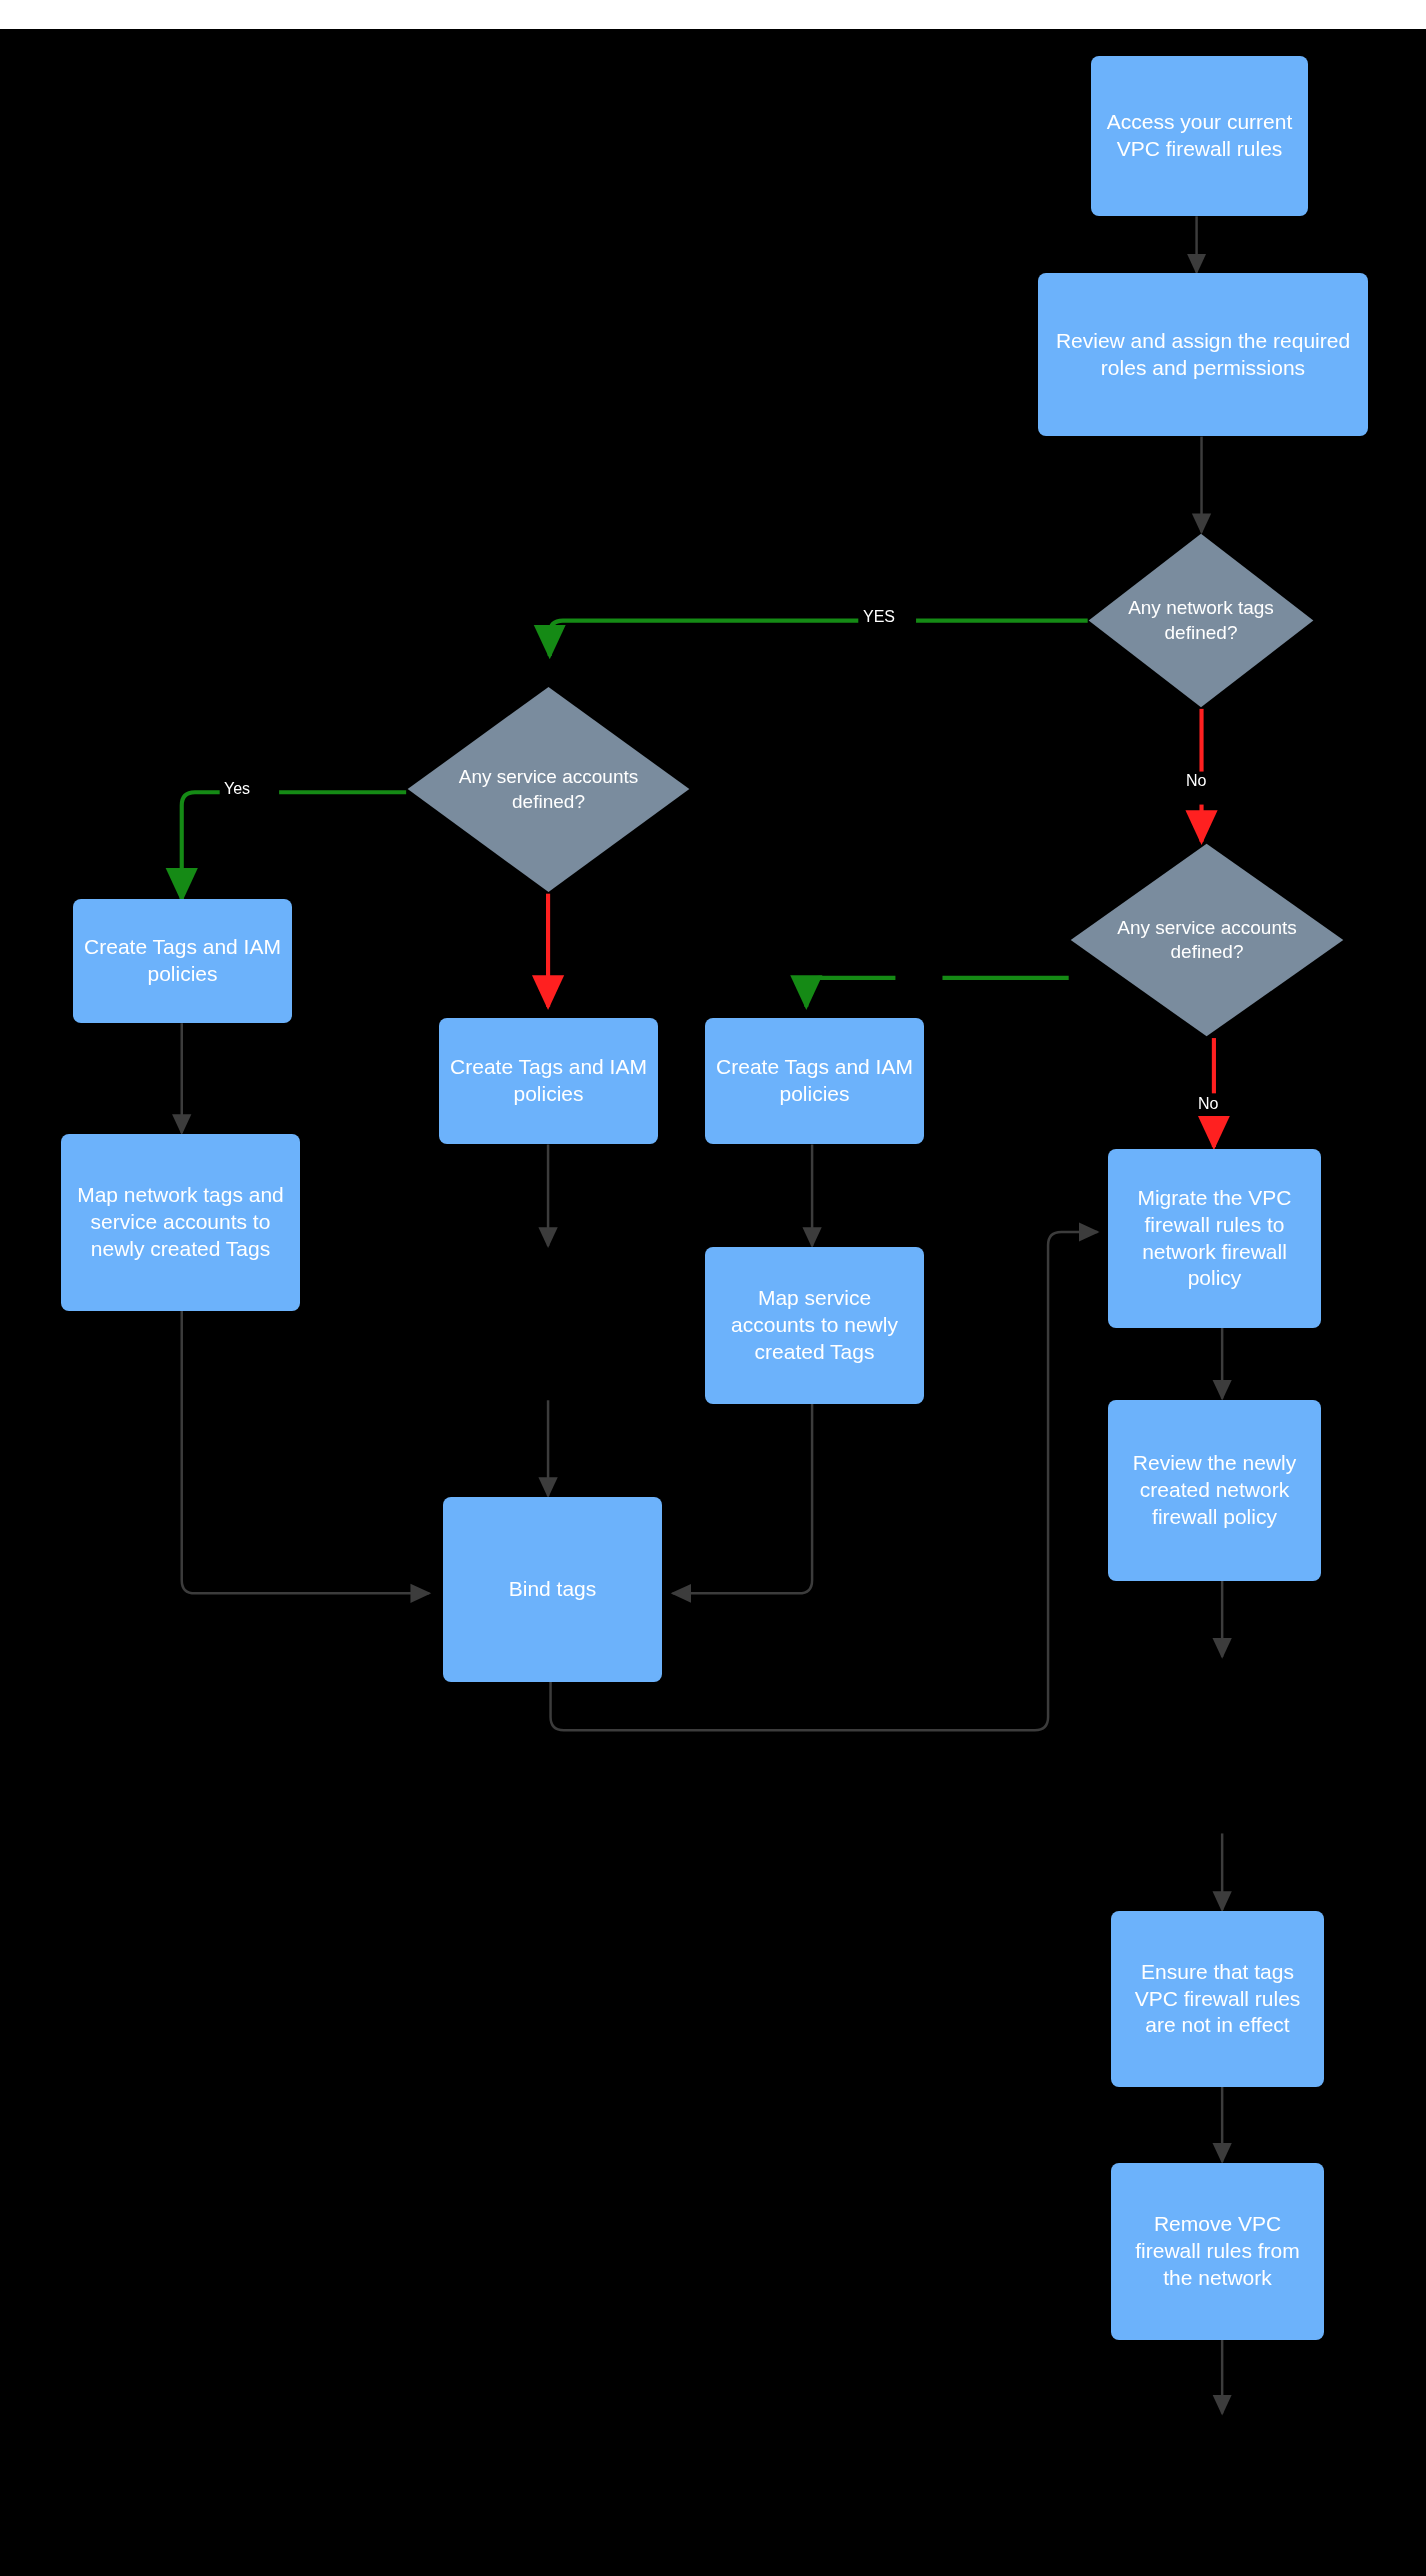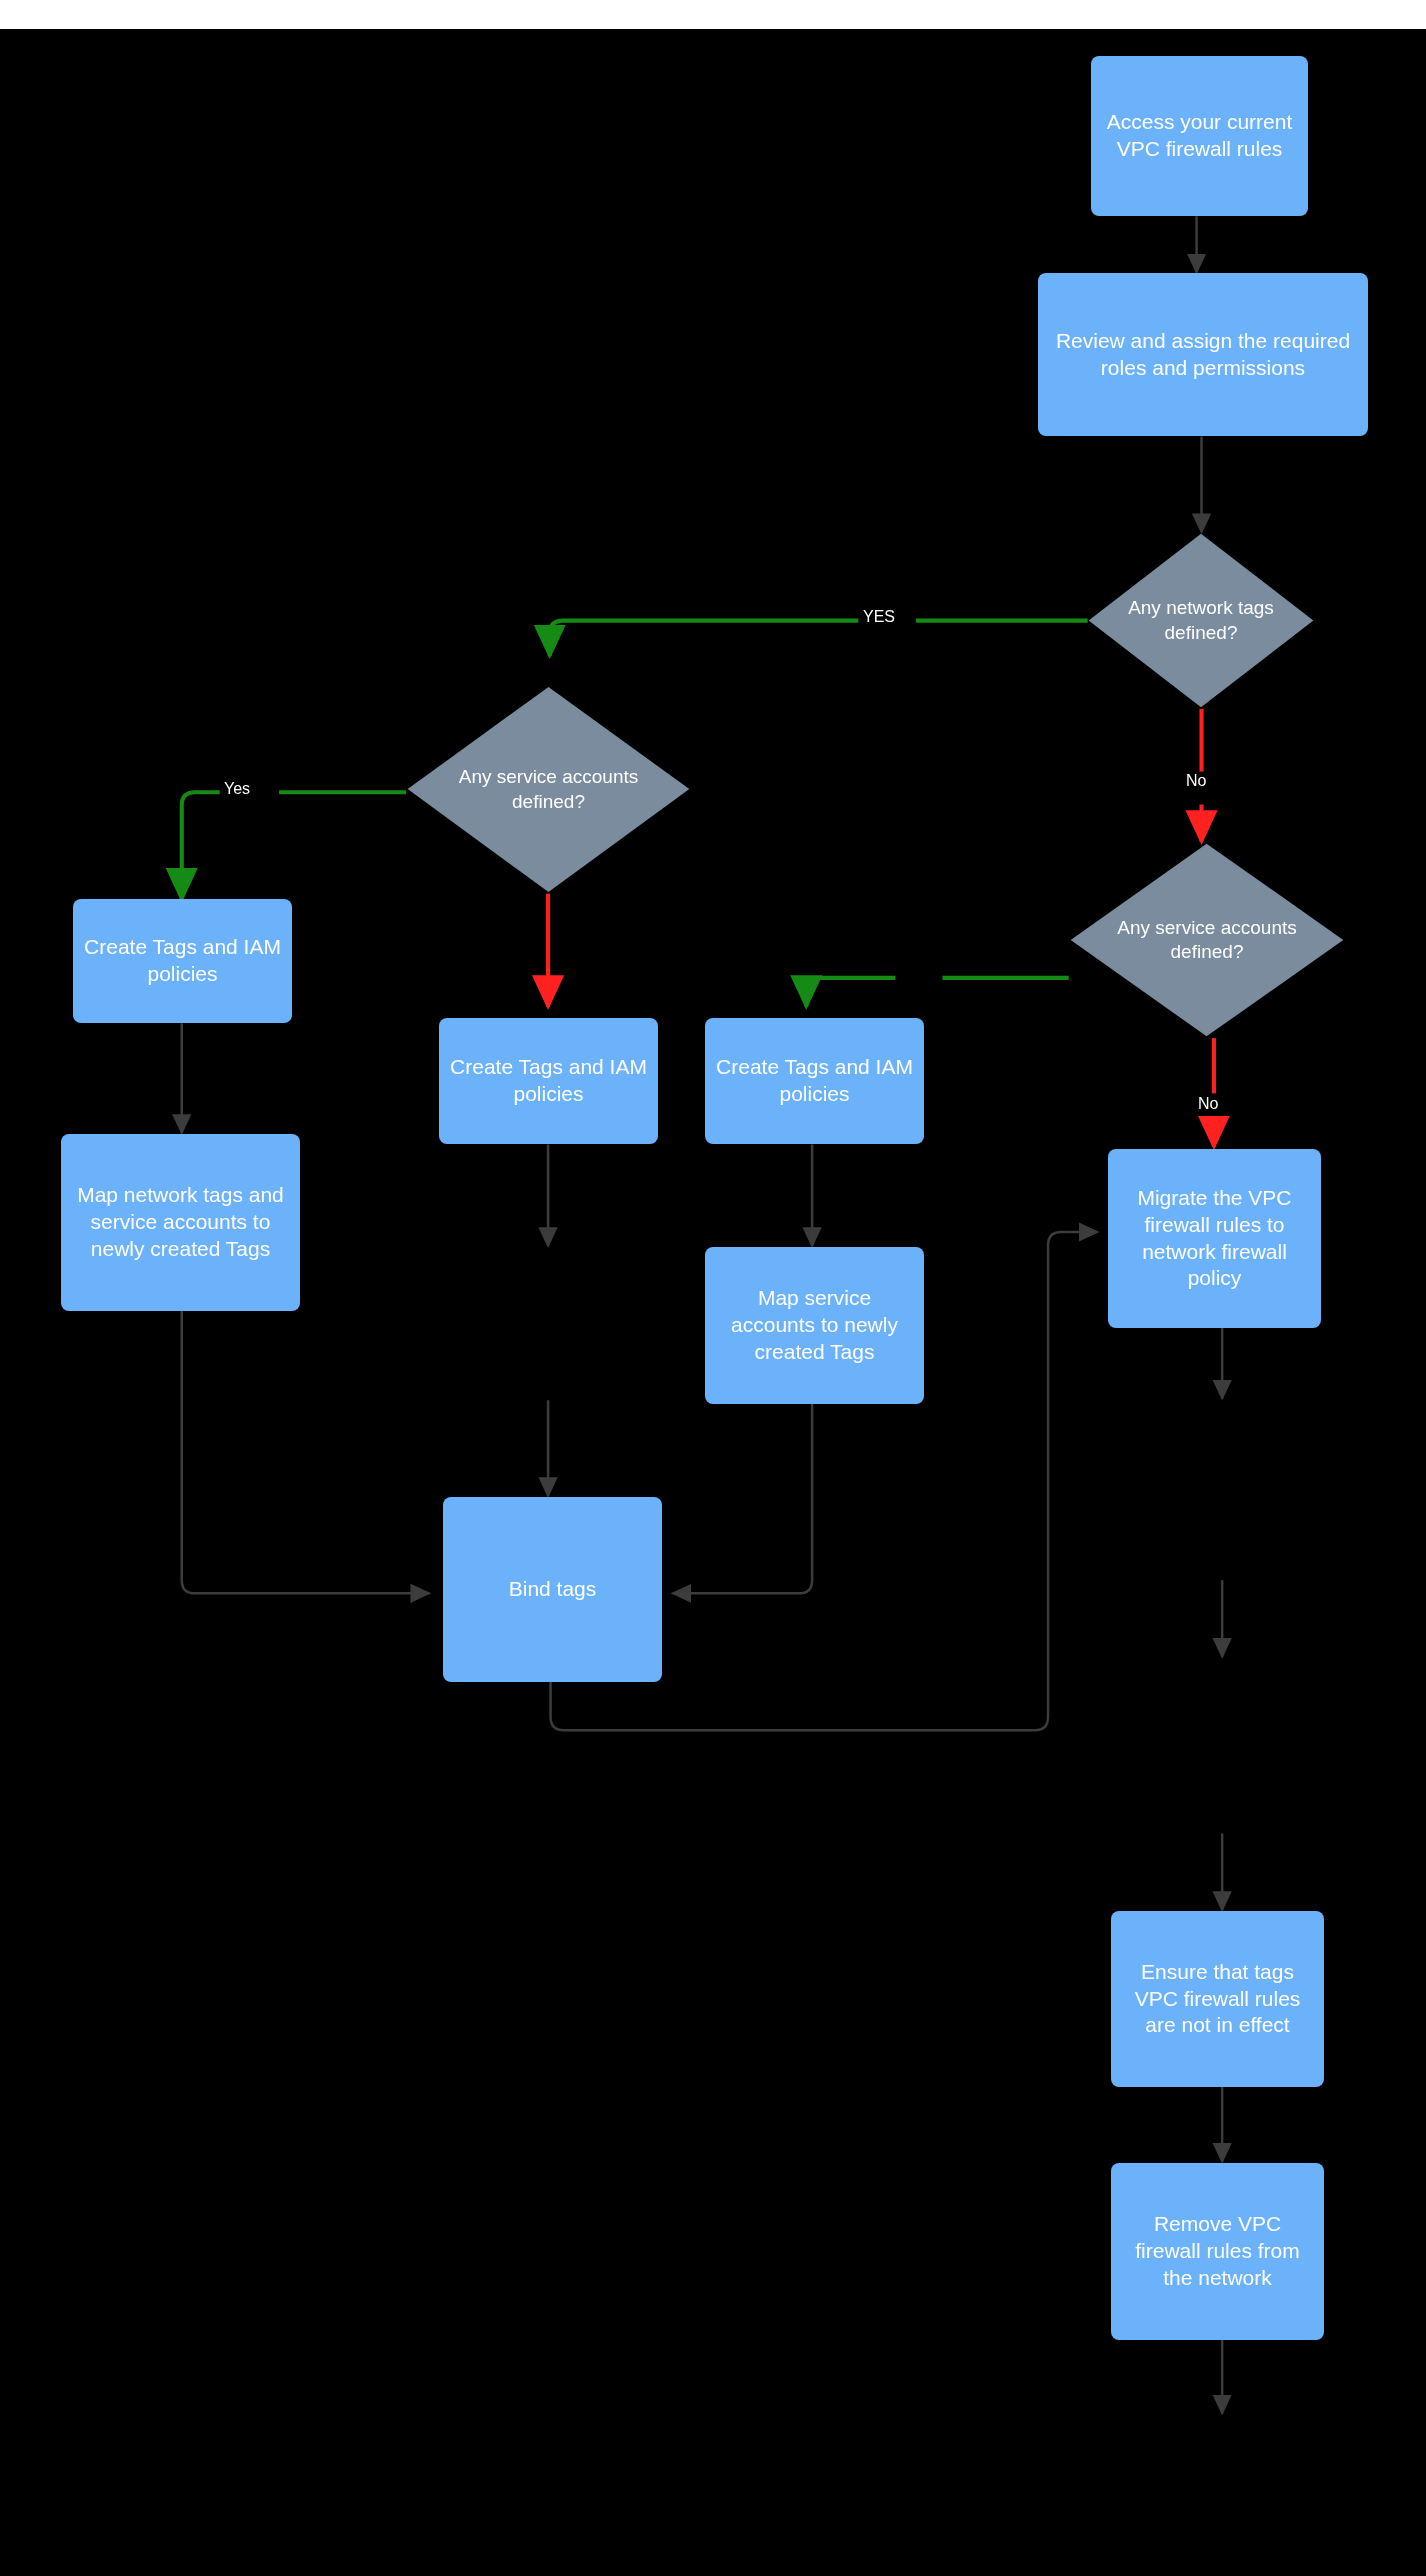--- a/index.html
+++ b/index.html
@@ -206,20 +206,23 @@
     </div>
 
     <div class="node process" style="left:443px; top:1468px; width:219px; height:185px;">
       <span>Bind tags</span>
     </div>
 
     <div class="node process" style="left:1108px; top:1120px; width:213px; height:179px;">
       <span>Migrate the VPC firewall rules to network firewall policy</span>
     </div>
 
+    <div class="node process" style="left:1108px; top:1371px; width:213px; height:181px;">
+      <span>Review the newly created network firewall policy</span>
+    </div>
 
 
     <div class="node process" style="left:1111px; top:1882px; width:213px; height:176px;">
       <span>Ensure that tags VPC firewall rules are not in effect</span>
     </div>
 
     <div class="node process" style="left:1111px; top:2134px; width:213px; height:177px;">
       <span>Remove  VPC firewall rules from the network</span>
     </div>
 

